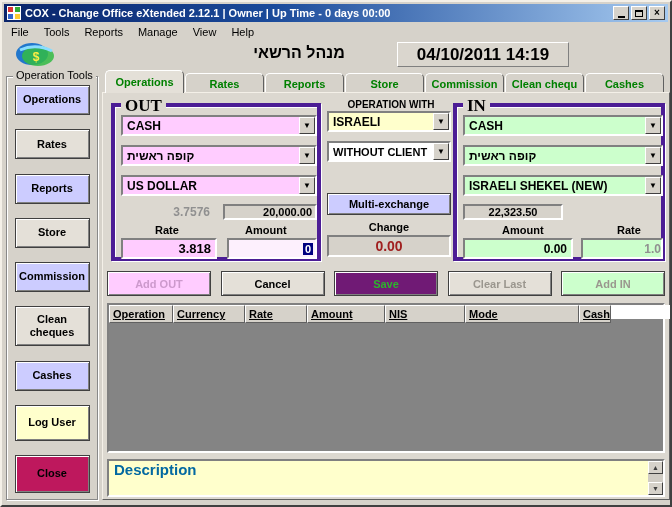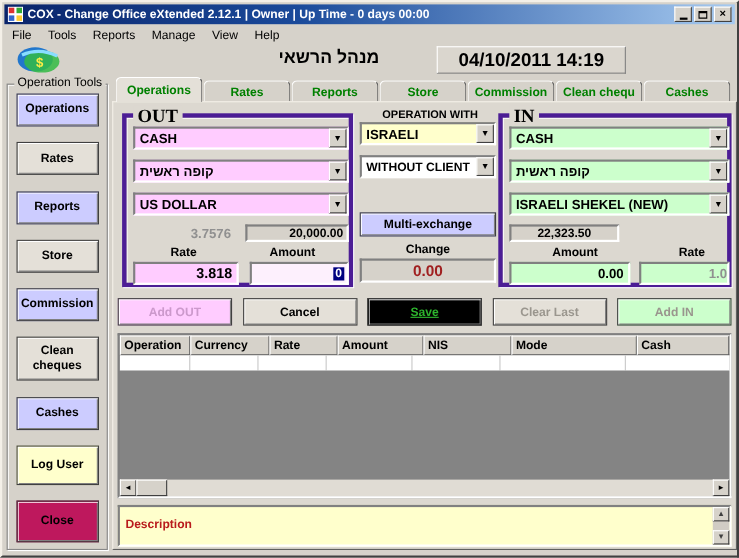--- a/index.html
+++ b/index.html
@@ -123,21 +123,21 @@
     width: 104px; height: 25px;
     border: 1px solid #404040;
     box-shadow: inset 1px 1px 0 #fff, inset -1px -1px 0 #808080;
     display: flex; align-items: center; justify-content: center;
     font-size: 11px; font-weight: bold; cursor: pointer;
   }
   
   .grid {
     position: absolute; left: 4px; top: 210px; right: 4px; height: 150px;
     border: 2px solid; border-color: #808080 #fff #fff #808080;
-    display: flex; flex-direction: column; background: #848484;
+    display: flex; background: #848484; text-decoration: underline;
   }
   .grid-header { display: flex; height: 18px; flex: 0 0 auto; }
   .gh-cell {
     background: #d6d2ca; border: 1px solid; border-color: #fff #606060 #606060 #fff;
     font-size: 11px; font-weight: bold; color: #000;
     display: flex; align-items: center; padding-left: 3px; overflow: hidden; white-space: nowrap;
   }
   .grid-row { display: flex; height: 14px; flex: 0 0 auto; background: #fff; }
   .gr-cell { border-right: 1px solid #c8c8c8; height: 100%; }
   .grid-body { flex: 1 1 auto; background: #848484; }
@@ -149,21 +149,21 @@
     font-size: 7px; color: #000; flex: 0 0 auto;
   }
   .sb-thumb { width: 28px; height: 15px; background: #d6d2ca; border: 1px solid; border-color: #fff #404040 #404040 #fff; flex: 0 0 auto; }
   .sb-right { position: absolute; right: 0; top: 0; }
   
   .desc {
     position: absolute; left: 4px; top: 366px; right: 4px; height: 38px;
     border: 2px solid; border-color: #808080 #fff #fff #808080;
     display: flex;
   }
-  .desc-text { flex: 1 1 auto; padding: 10px 5px; font-size: 11px; font-weight: bold; color: #b91c1c; }
+  .desc-text { flex: 1 1 auto; padding: 0 5px; font-size: 15px; font-weight: bold; color: #0369a1; }
   .desc-scroll { flex: 0 0 15px; display: flex; flex-direction: column; justify-content: space-between; background: #d0ccc4; }
   .vsb-btn {
     width: 15px; height: 13px; background: #d6d2ca;
     border: 1px solid; border-color: #fff #404040 #404040 #fff;
     display: flex; align-items: center; justify-content: center; font-size: 7px; color: #404040;
   }
 </style>
 </head>
 <body>
 
@@ -292,21 +292,21 @@
       <div class="sunkfield" style="left:6px; top:97px; width:100px; height:16px; justify-content:center;">22,323.50</div>
       <div class="smalllabel" style="left:45px; top:117px;">Amount</div>
       <div class="smalllabel" style="left:160px; top:117px;">Rate</div>
       <div class="sunkfield" style="left: 6px; top: 131px; width: 110px; height: 21px; justify-content: flex-end; padding-right: 4px; font-size: 12px; background-color: rgb(204, 255, 204);">0.00</div>
       <div class="sunkfield" style="left: 124px; top: 131px; width: 82px; height: 21px; justify-content: flex-end; padding-right: 0; font-size: 12px; color: rgb(144, 144, 144); background-color: rgb(204, 255, 204);">1.0</div>
     </div>
 
     <div class="actions">
       <div class="act-btn" style="background-color: rgb(255, 204, 255); color: rgb(204, 153, 204);">Add OUT</div>
       <div class="act-btn" style="background:#e4e0d8; color:#000;">Cancel</div>
-      <div class="act-btn" style="background-color: #000000; color: rgb(45, 179, 45); text-decoration: underline;">Save</div>
+      <div class="act-btn" style="background-color: #701a75; color: rgb(45, 179, 45);">Save</div>
       <div class="act-btn" style="background: rgb(228, 224, 216); color: rgb(154, 150, 142);">Clear Last</div>
       <div class="act-btn" style="background-color: rgb(204, 255, 204); color: rgb(154, 150, 142);">Add IN</div>
     </div>
 
     <div class="grid">
       <div class="grid-header">
         <div class="gh-cell" style="width:64px;">Operation</div>
         <div class="gh-cell" style="width:72px;">Currency</div>
         <div class="gh-cell" style="width:62px;">Rate</div>
         <div class="gh-cell" style="width:78px;">Amount</div>

